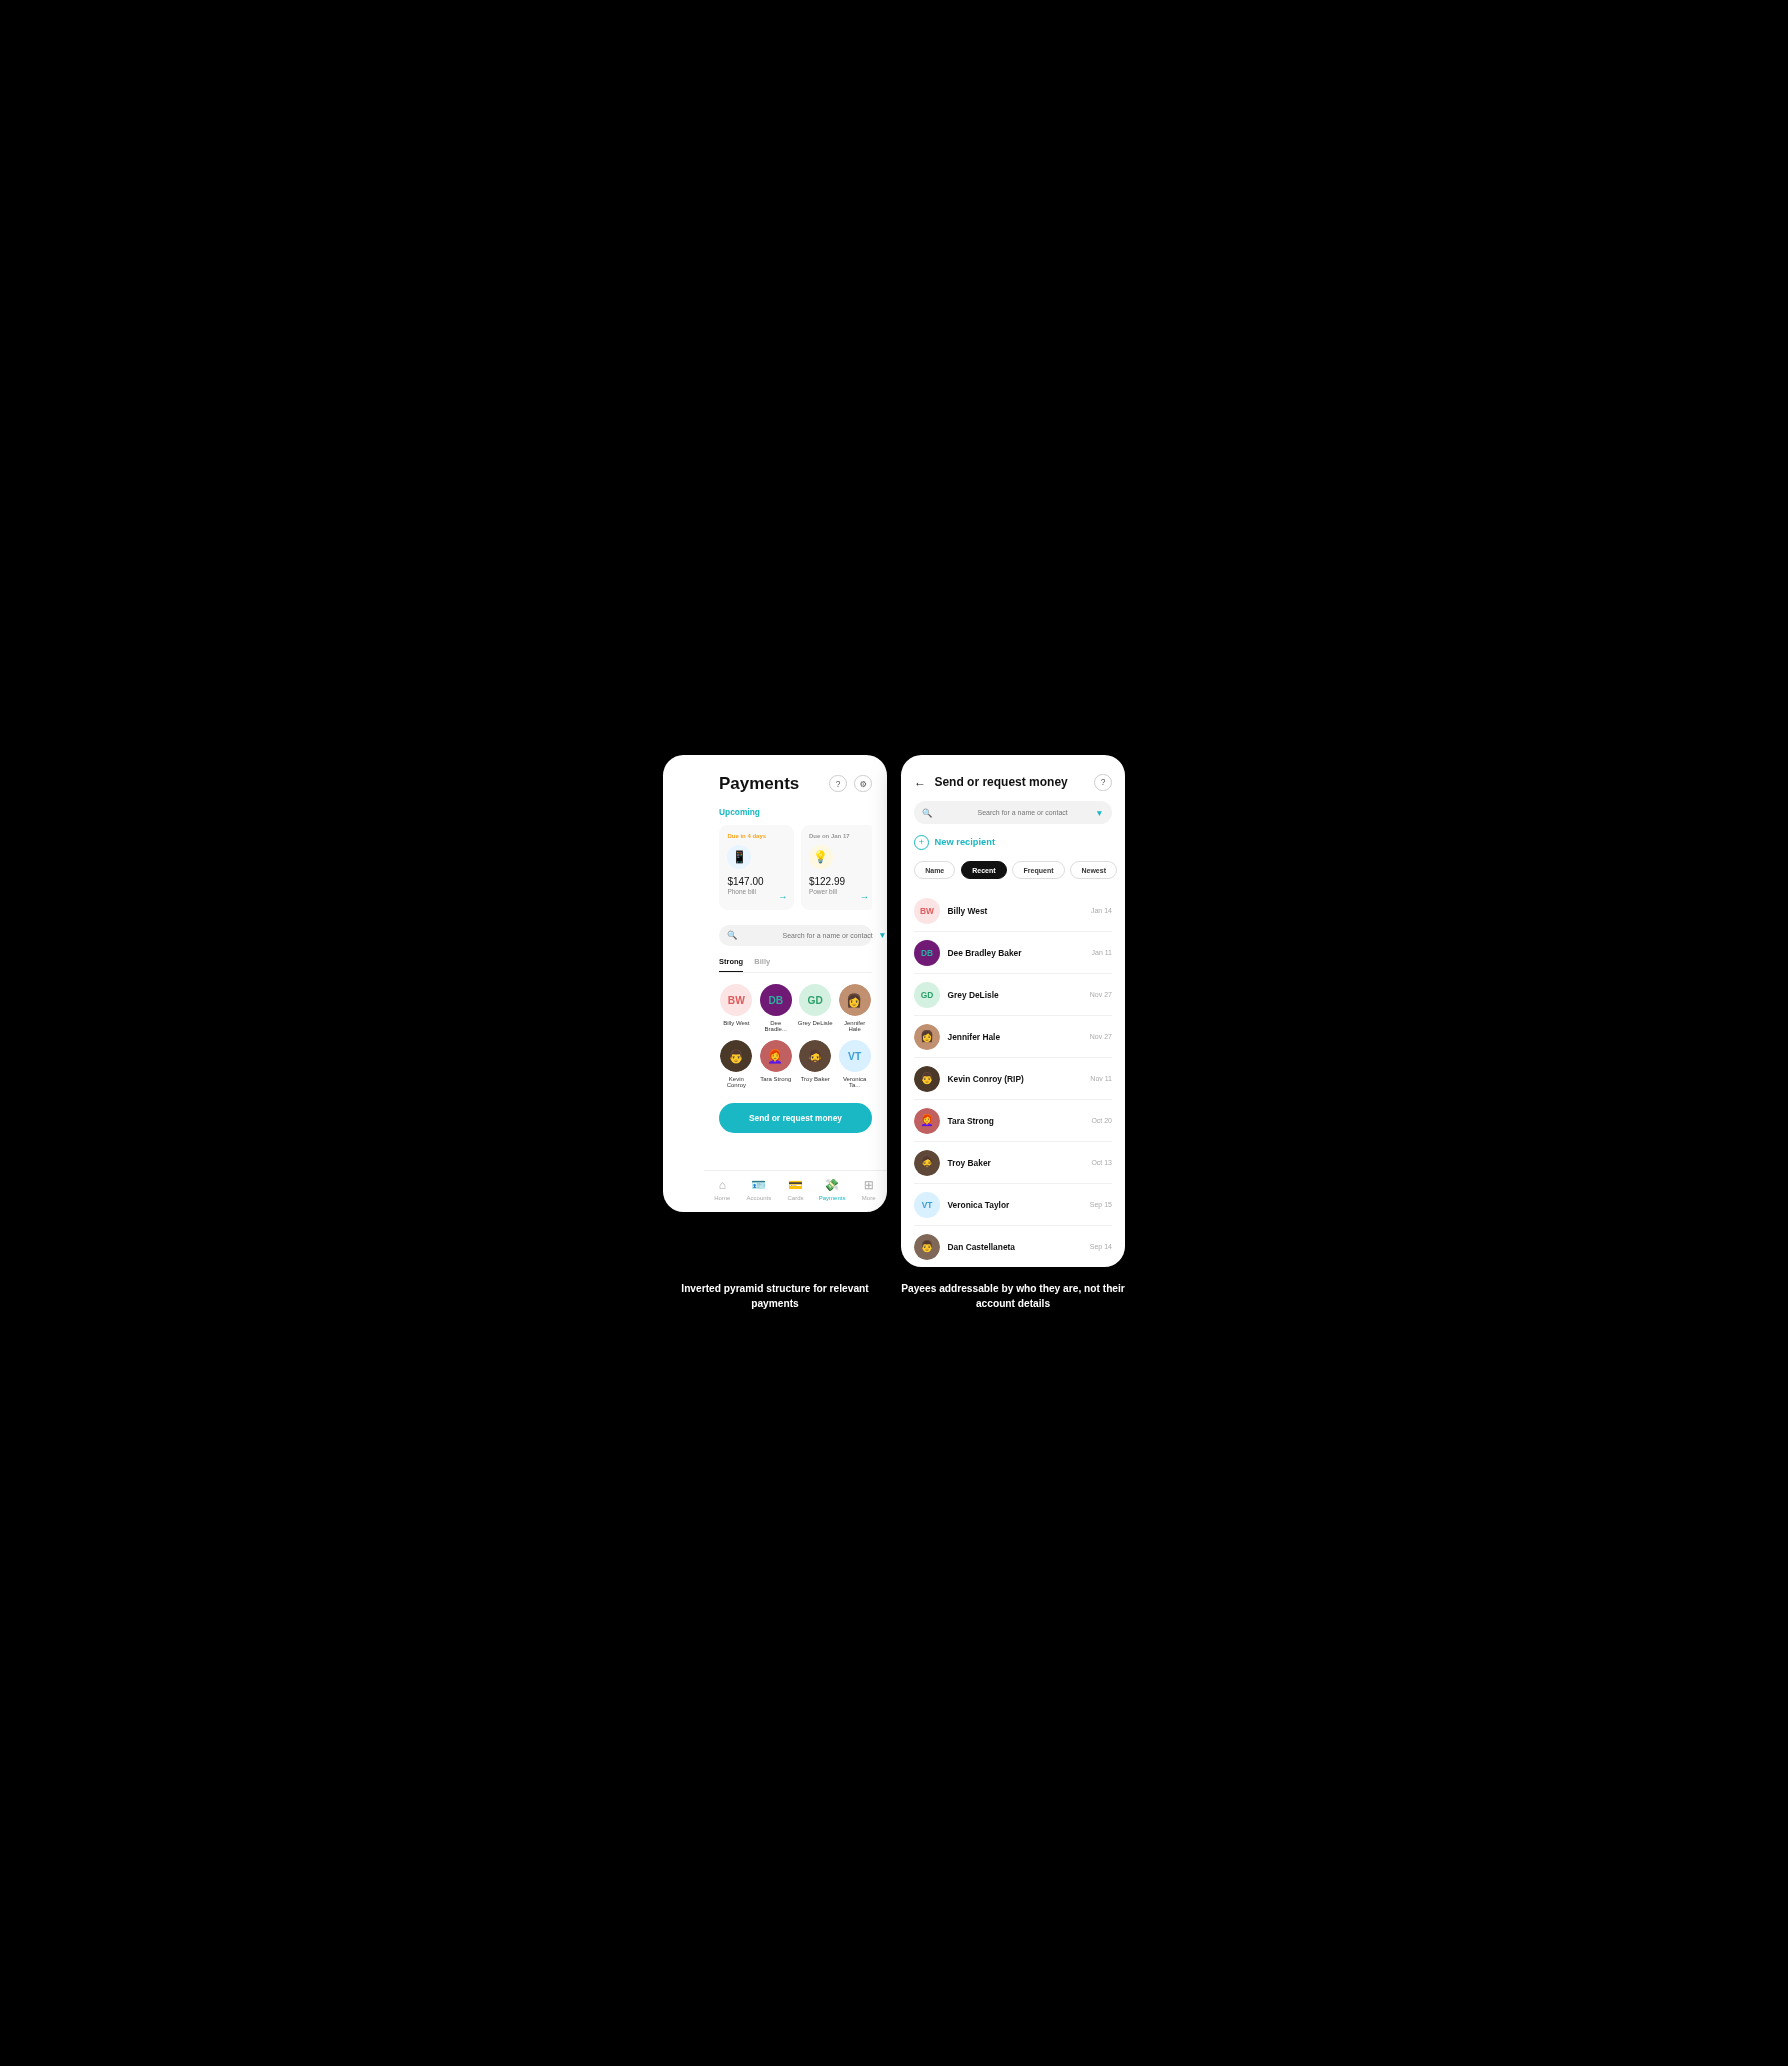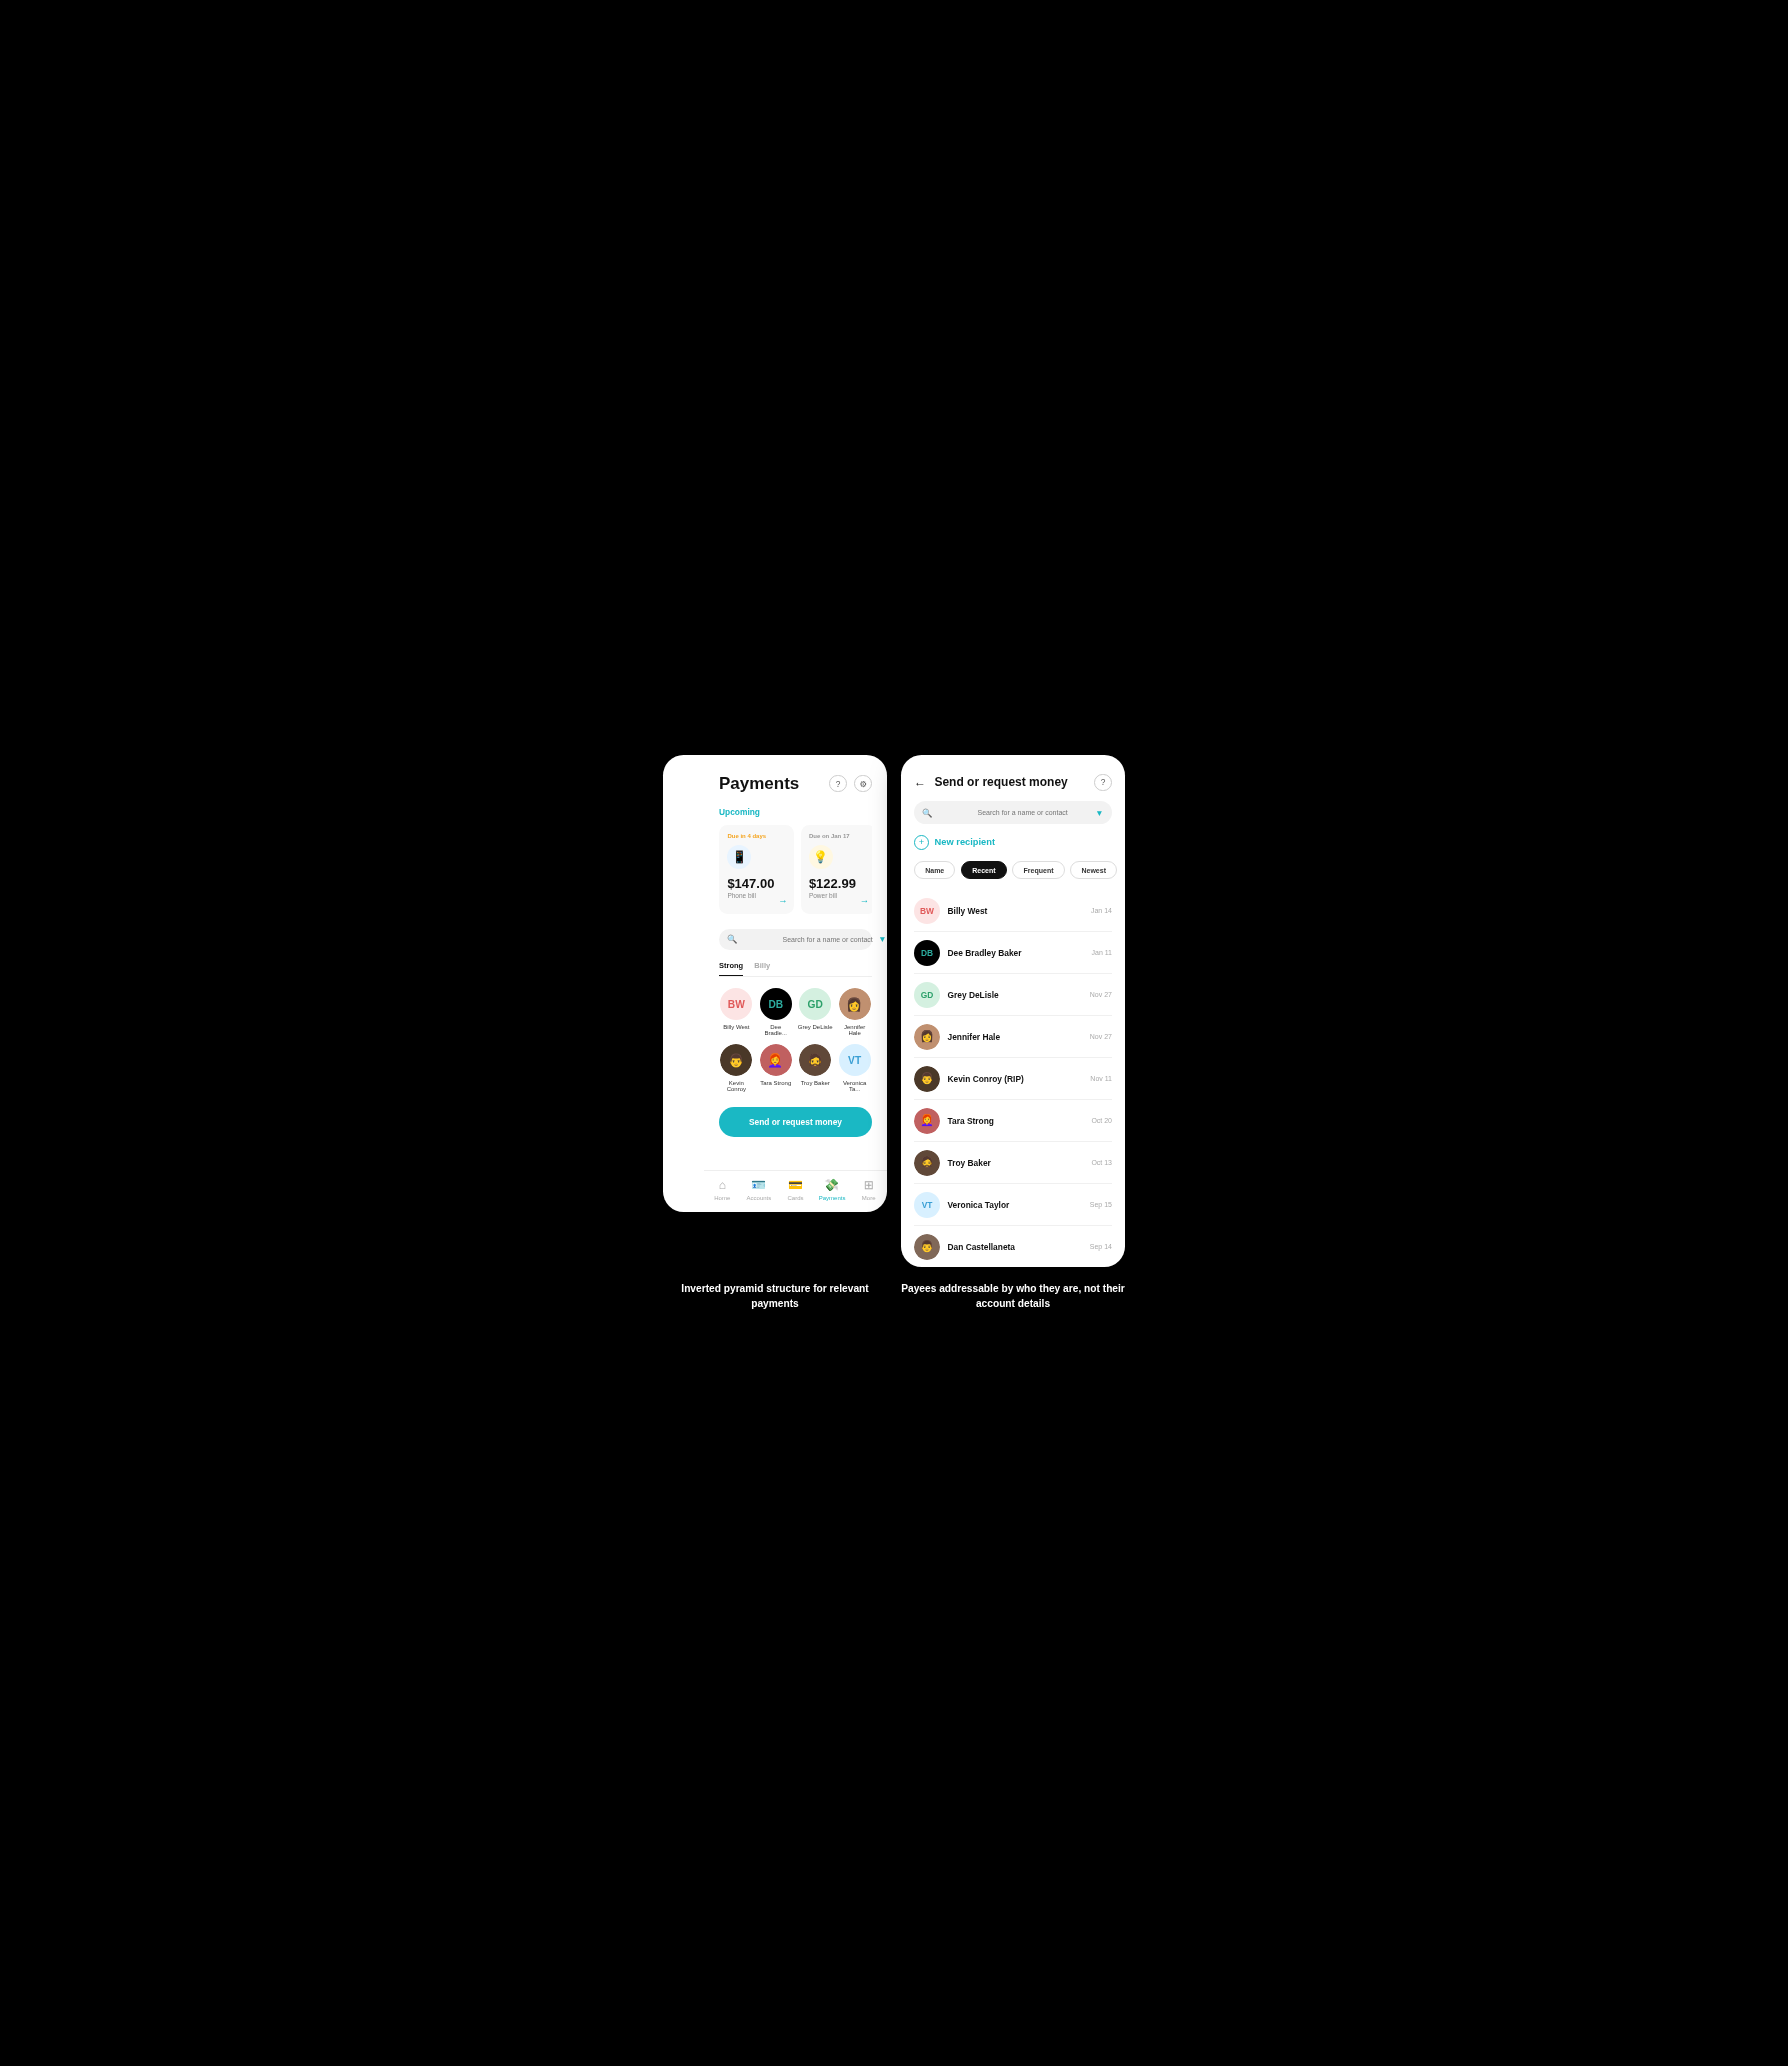--- a/index.html
+++ b/index.html
@@ -127,22 +127,22 @@
       justify-content: center;
       margin-bottom: 6.5px;
       font-size: 12px;
     }
 
     .bill-icon-phone { background: #e8f4ff; }
     .bill-icon-power { background: #fff8e1; }
     .bill-icon-shield { background: #e8fff8; }
 
     .bill-amount {
-      font-size: 13px;
-      font-weight: 700;
+      font-size: 10px;
+      font-weight: 400;
       color: #111;
       margin-bottom: 1.9px;
     }
 
     .bill-name {
       font-size: 6.5px;
       color: #888;
     }
 
     .bill-arrow {
@@ -230,21 +230,21 @@
       display: flex;
       align-items: center;
       justify-content: center;
       font-size: 10.2px;
       font-weight: 700;
       overflow: hidden;
       flex-shrink: 0;
     }
 
     .avatar-bw { background: #fce4e4; color: #e05a5a; }
-    .avatar-db { background: #000000; color: #2dada0; }
+    .avatar-db { background: #701a75; color: #2dada0; }
     .avatar-gd { background: #d4f0e0; color: #2da06a; }
     .avatar-vt { background: #d8f0ff; color: #3a9fd4; text-align: right; }
 
     .person-name {
       font-size: 6px;
       font-weight: 500;
       color: #333;
       text-align: center;
     }
 

